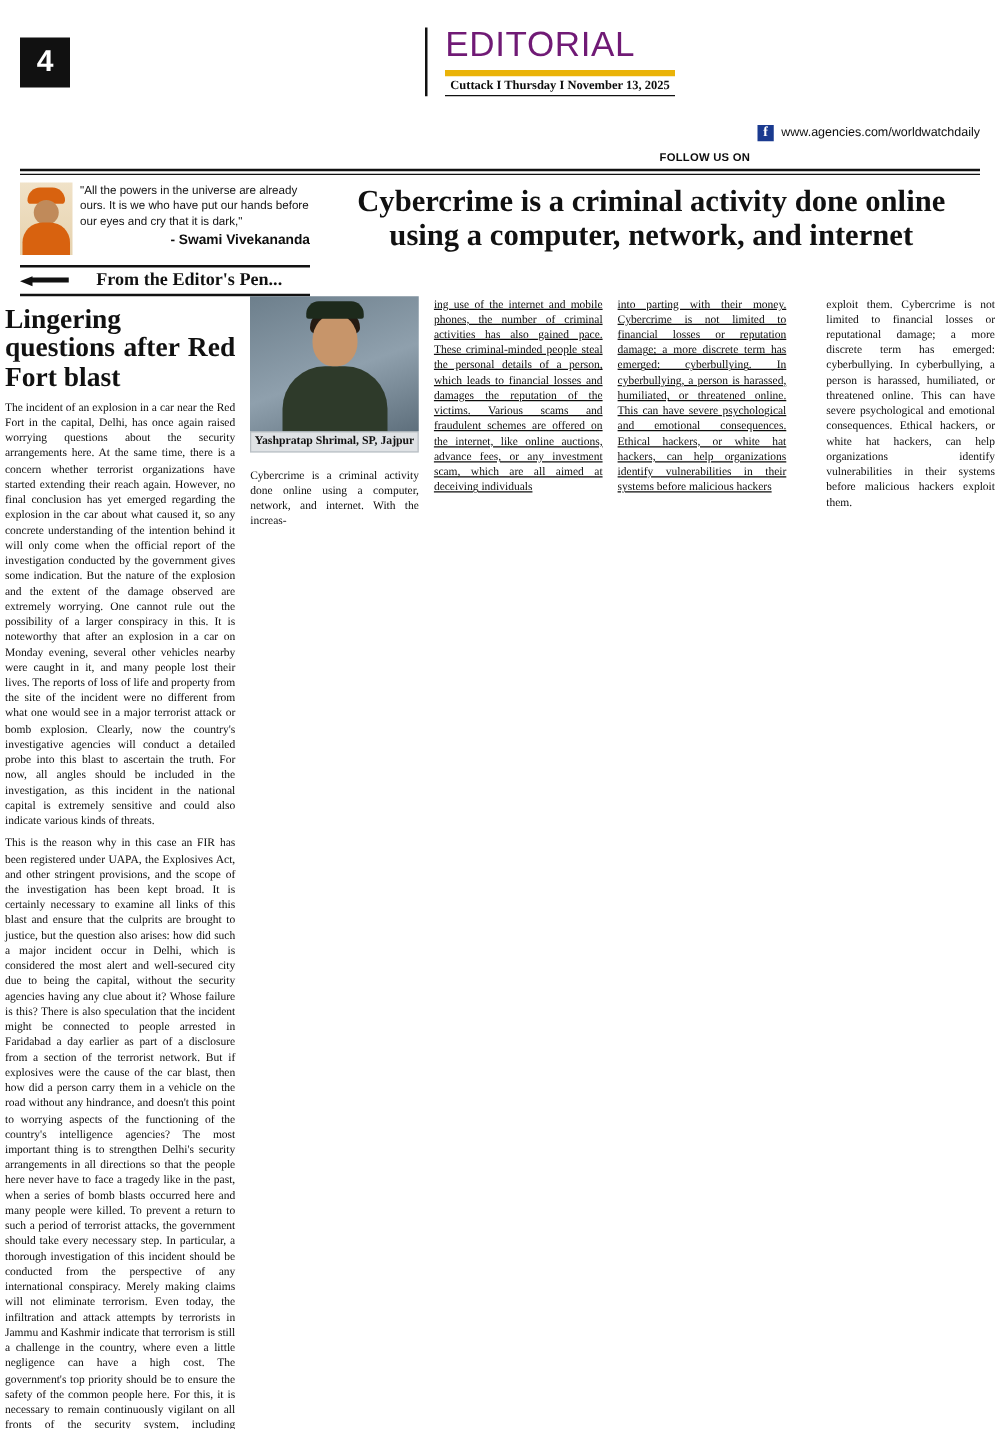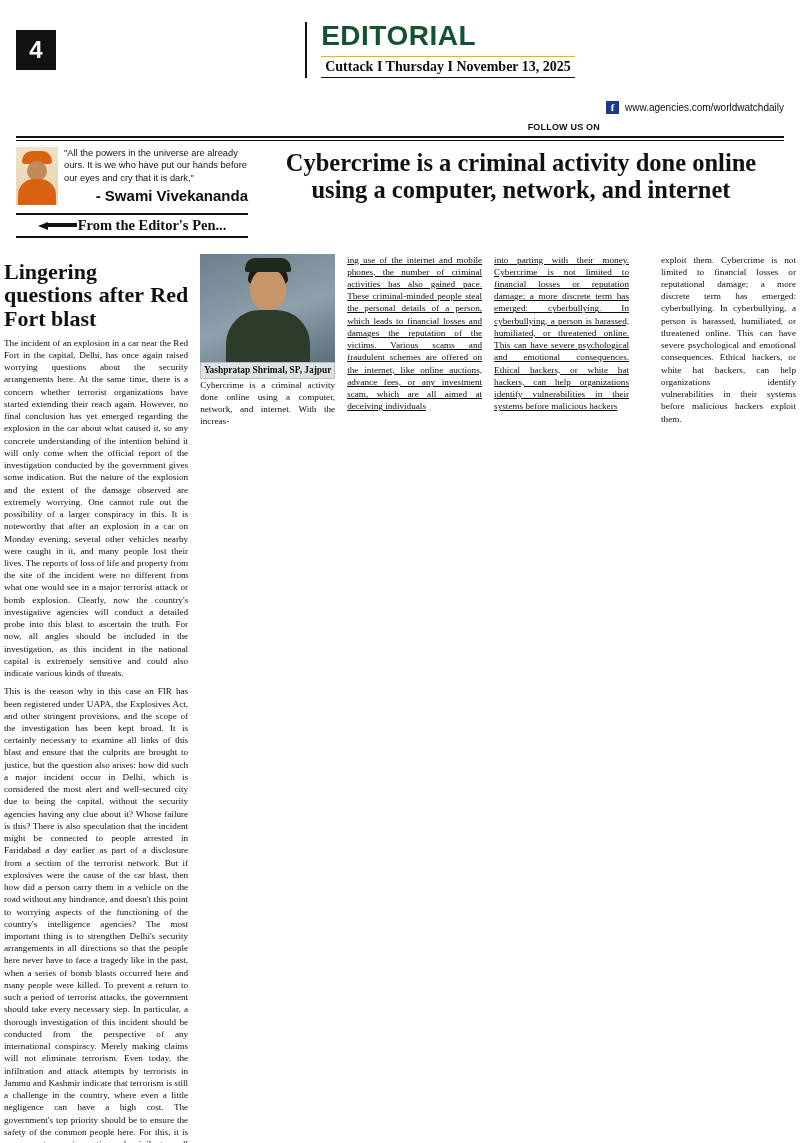--- a/index.html
+++ b/index.html
@@ -21,26 +21,26 @@
   .mast-center{flex:1;display:flex;align-items:flex-start;justify-content:center;gap:14px;padding-left:40px;}
   .ww-logo{
     font-family:"Liberation Serif", serif;font-weight:bold;font-size:27px;
     letter-spacing:-1px;color:#111;white-space:nowrap;
     padding-right:10px;
   }
   .editorial-box{
     border-left:2px solid #111;padding-left:14px;
   }
   .editorial-title{
-    font-family:"Liberation Sans", sans-serif;font-weight:bold;font-size:28px;
-    letter-spacing:.5px;line-height:1;color:#14532d;
+    font-family:"Liberation Sans", sans-serif;font-weight:normal;font-size:28px;
+    letter-spacing:.5px;line-height:1;color:#701a75;
   }
   .dateline{
     margin-top:6px;font-family:"Liberation Serif", serif;font-weight:bold;
-    font-size:14px;border-top:1px solid #eab308;border-bottom:1px solid #111;
+    font-size:10px;border-top:5px solid #eab308;border-bottom:1px solid #111;
     padding:2px 4px;white-space:nowrap;
   }
   .follow-row{
     display:flex;align-items:center;justify-content:flex-end;
     gap:6px;padding:4px 16px 0 0;font-size:10px;
     font-family:"Liberation Sans", sans-serif;
   }
   .follow-label{font-weight:bold;font-size:9px;letter-spacing:.2px;margin-top:40px;}
   .fb-icon{
     width:13px;height:13px;background:#1a3a8f;color:#fff;font-weight:bold;
@@ -58,33 +58,33 @@
     width:42px;height:58px;flex:0 0 42px;position:relative;overflow:hidden;
     background:linear-gradient(#f0e2c8,#e6d2ae);
   }
   .vivek-portrait .turban{position:absolute;top:4px;left:6px;width:30px;height:13px;background:#d8620f;border-radius:14px 14px 4px 4px;}
   .vivek-portrait .face{position:absolute;top:14px;left:11px;width:20px;height:20px;background:#c08a5a;border-radius:50%;}
   .vivek-portrait .robe{position:absolute;bottom:0;left:2px;width:38px;height:26px;background:#d8620f;border-radius:16px 16px 0 0;}
   .quote-text{
     font-family:"Liberation Sans", sans-serif;font-size:9.3px;line-height:1.35;
     color:#111;
   }
-  .quote-attrib{text-align:right;font-weight:bold;font-size:15px;margin-top:3px;
+  .quote-attrib{text-align:right;font-weight:bold;font-size:11px;margin-top:3px;
     font-family:"Liberation Sans", sans-serif;}
   .headline-col{flex:1;}
   .main-head{
     font-family:"Liberation Serif", serif;font-weight:bold;
     font-size:24.5px;line-height:1.12;text-align:center;color:#111;
     padding:2px 4px 0 4px;
   }
 
   
   .pen-bar{
-    margin:8px 16px 16px 16px;width:232px;border-top:2px solid #111;border-bottom:2px solid #111;
-    display:flex;align-items:center;gap:0;padding:2px 0;justify-content:center;
+    margin:8px 16px 0 16px;width:232px;border-top:2px solid #111;border-bottom:2px solid #111;
+    display:flex;align-items:center;gap:21px;padding:2px 0;
   }
   .pen-icon{width:40px;height:16px;position:relative;flex:0 0 40px;}
   .pen-icon .nib{position:absolute;left:0;top:5px;width:0;height:0;border-top:4px solid transparent;border-bottom:4px solid transparent;border-right:10px solid #111;}
   .pen-icon .barrel{position:absolute;left:9px;top:6px;width:30px;height:4px;background:#111;}
   .pen-title{
     font-family:"Liberation Serif", serif;font-weight:bold;font-size:14.5px;color:#111;
   }
 
   
   .cols{display:flex;padding:0 4px;gap:12px;}
@@ -94,21 +94,21 @@
   .colC{width:170px;text-decoration:underline;}
   .colD{width:170px;margin-left:20px;}
 
   .lingering-head{
     font-family:"Liberation Serif", serif;font-weight:bold;font-size:22px;
     line-height:1.08;margin:6px 0 6px 0;color:#111;
   }
   p.body{margin:0 0 6px 0;text-align:justify;}
 
   
-  .photo-block{margin:0 0 0 0;}
+  .photo-block{margin:0 0 12px 0;}
   .photo{
     width:100%;height:108px;position:relative;overflow:hidden;
     background:#9aa7b4;
   }
   .photo.p1{background:linear-gradient(160deg,#6d7f8c 0%,#8fa0ad 55%,#5e6f7c 100%);}
   .ph-head{position:absolute;left:50%;transform:translateX(-50%);top:14px;width:36px;height:42px;background:#c7956a;border-radius:50% 50% 45% 45%;}
   .ph-hair{position:absolute;left:50%;transform:translateX(-50%);top:10px;width:40px;height:20px;background:#241a12;border-radius:20px 20px 6px 6px;}
   .ph-body{position:absolute;left:50%;transform:translateX(-50%);bottom:0;width:84px;height:52px;border-radius:34px 34px 0 0;}
   .p1 .ph-body{background:#2e3a2a;}
   .ph-cap{position:absolute;left:50%;transform:translateX(-50%);top:4px;width:46px;height:14px;background:#1d2a1c;border-radius:10px 10px 2px 2px;}

